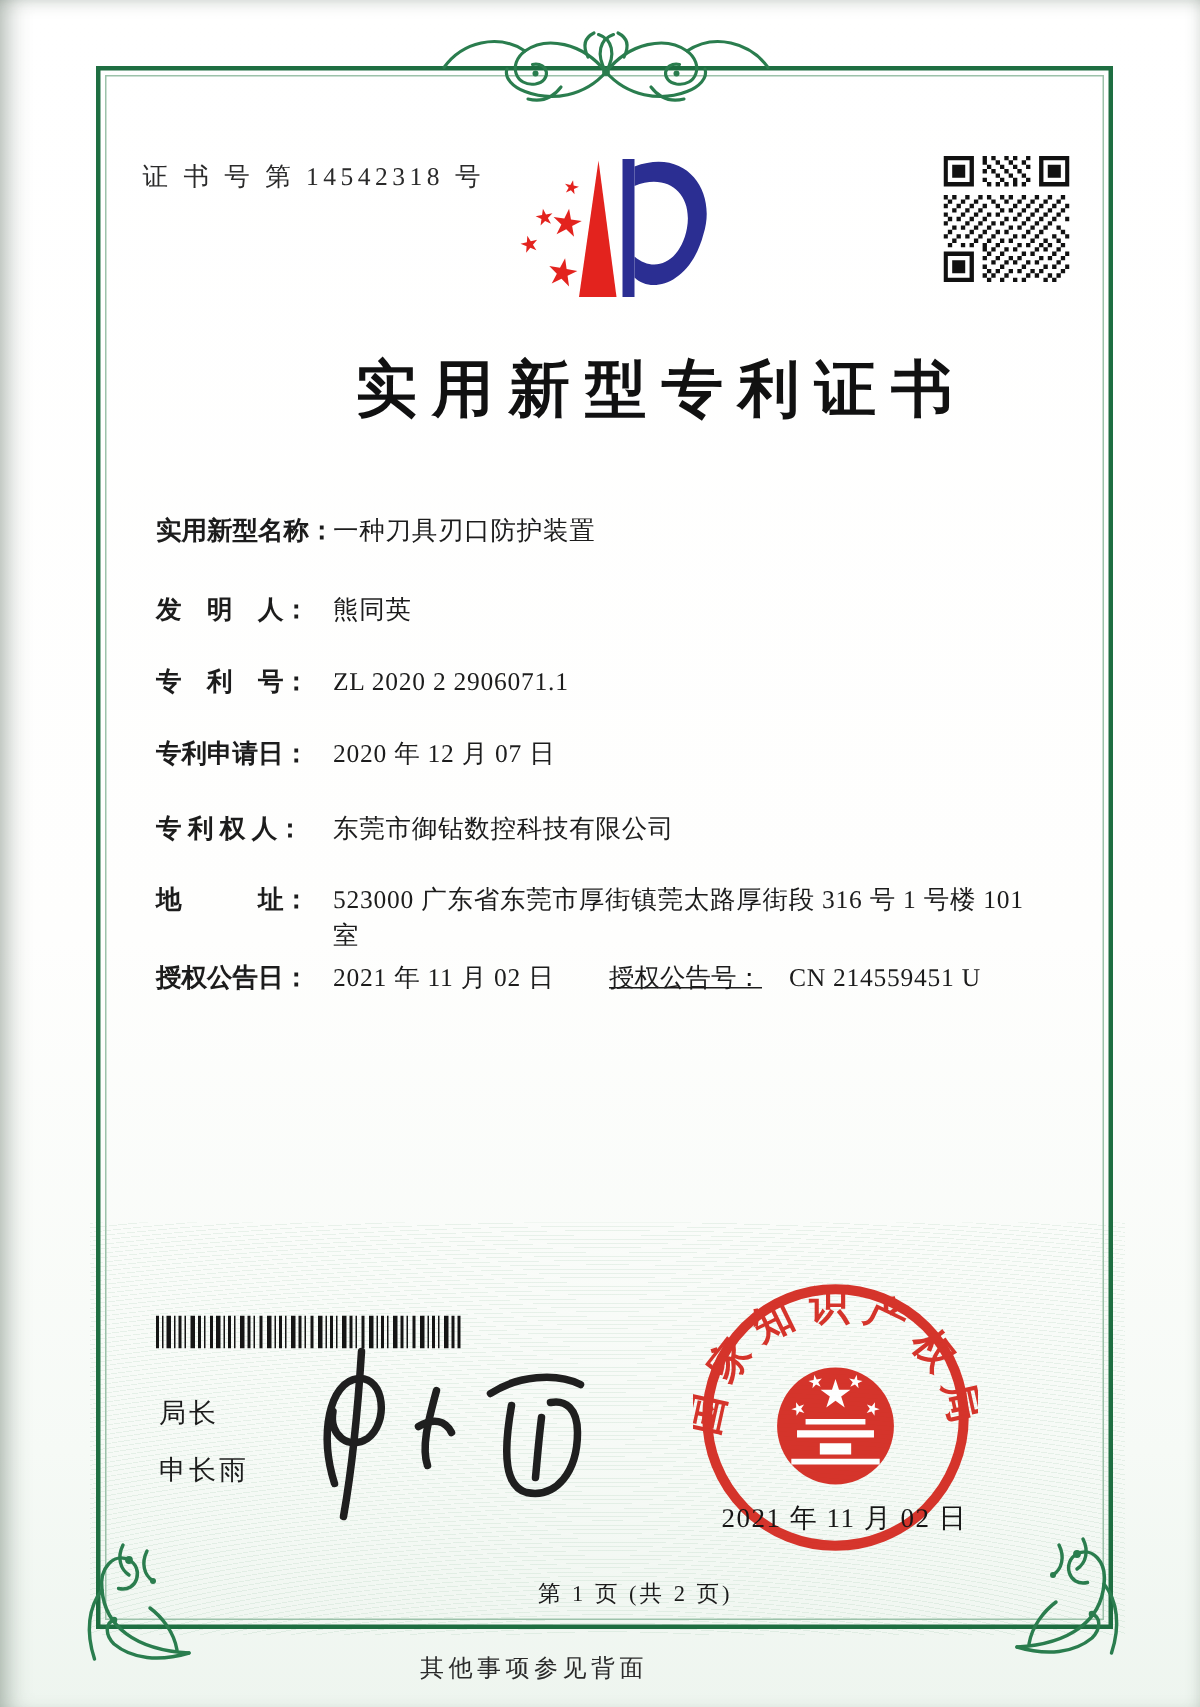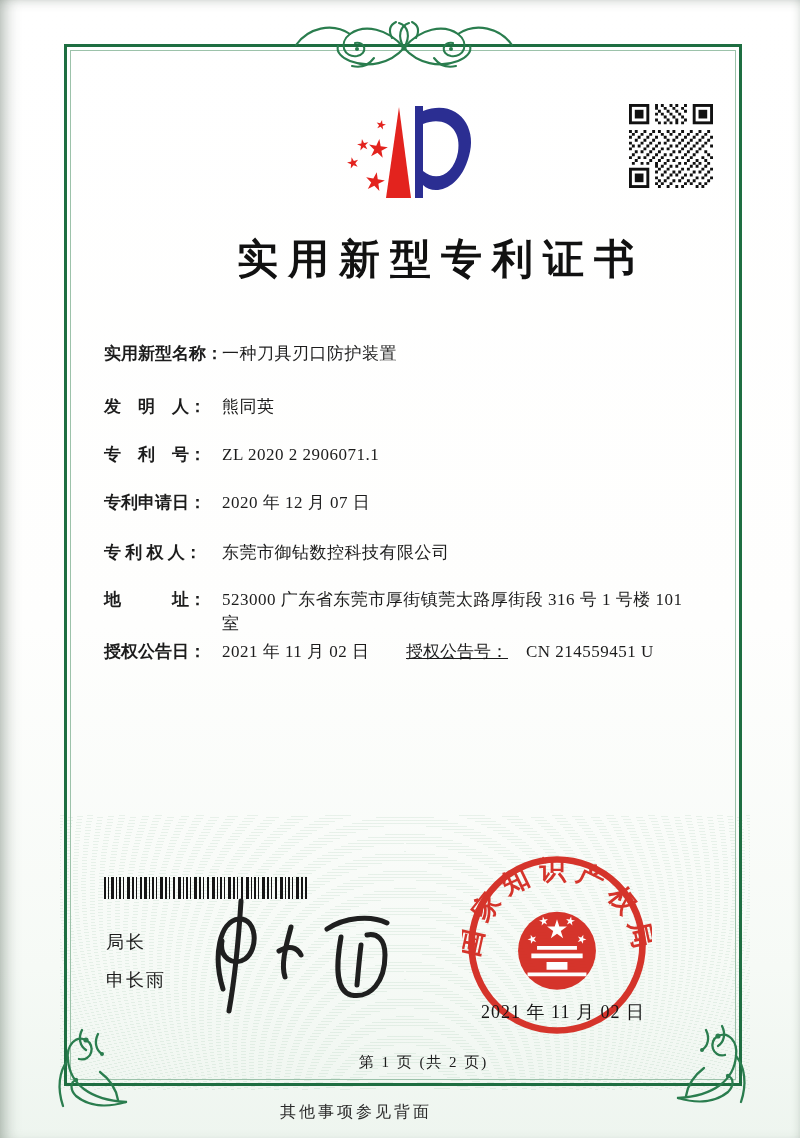--- a/index.html
+++ b/index.html
@@ -107,20 +107,21 @@
       <path d="M34 4 C30 12 32 20 38 24 M50 8 C46 16 48 24 54 28"></path>
       <path d="M52 46 C60 52 68 62 70 74"></path>
     </g>
     <g fill="#2a7d4e">
         <circle cx="38" cy="14" r="2.6"></circle>
         <circle cx="28" cy="54" r="2.2"></circle>
         <circle cx="54" cy="28" r="2"></circle>
       </g>
   </svg>
 
+  <div class="abs cert-no">证 书 号 第 14542318 号</div>
 
   <svg class="abs logo" width="140" height="120" viewBox="0 0 140 120">
     <defs>
       <path id="st" d="M0 -1 L0.224 -0.309 L0.951 -0.309 L0.363 0.118 L0.588 0.809 L0 0.382 L-0.588 0.809 L-0.363 0.118 L-0.951 -0.309 L-0.224 -0.309 Z"></path>
     </defs>
     <polygon points="61,13 48,104 73,104" fill="#e3231e"></polygon>
     <rect x="77" y="12" width="8" height="92" fill="#2b2e92"></rect>
     <path d="M85 17 C120 4 140 34 131 62 C122 96 96 102 85 91 L85 77 C99 89 116 80 120 58 C124 35 107 21 85 30 Z" fill="#2b2e92"></path>
     <g fill="#e3231e">
       <use href="#st" transform="translate(43,31) scale(5) rotate(12)"></use>

